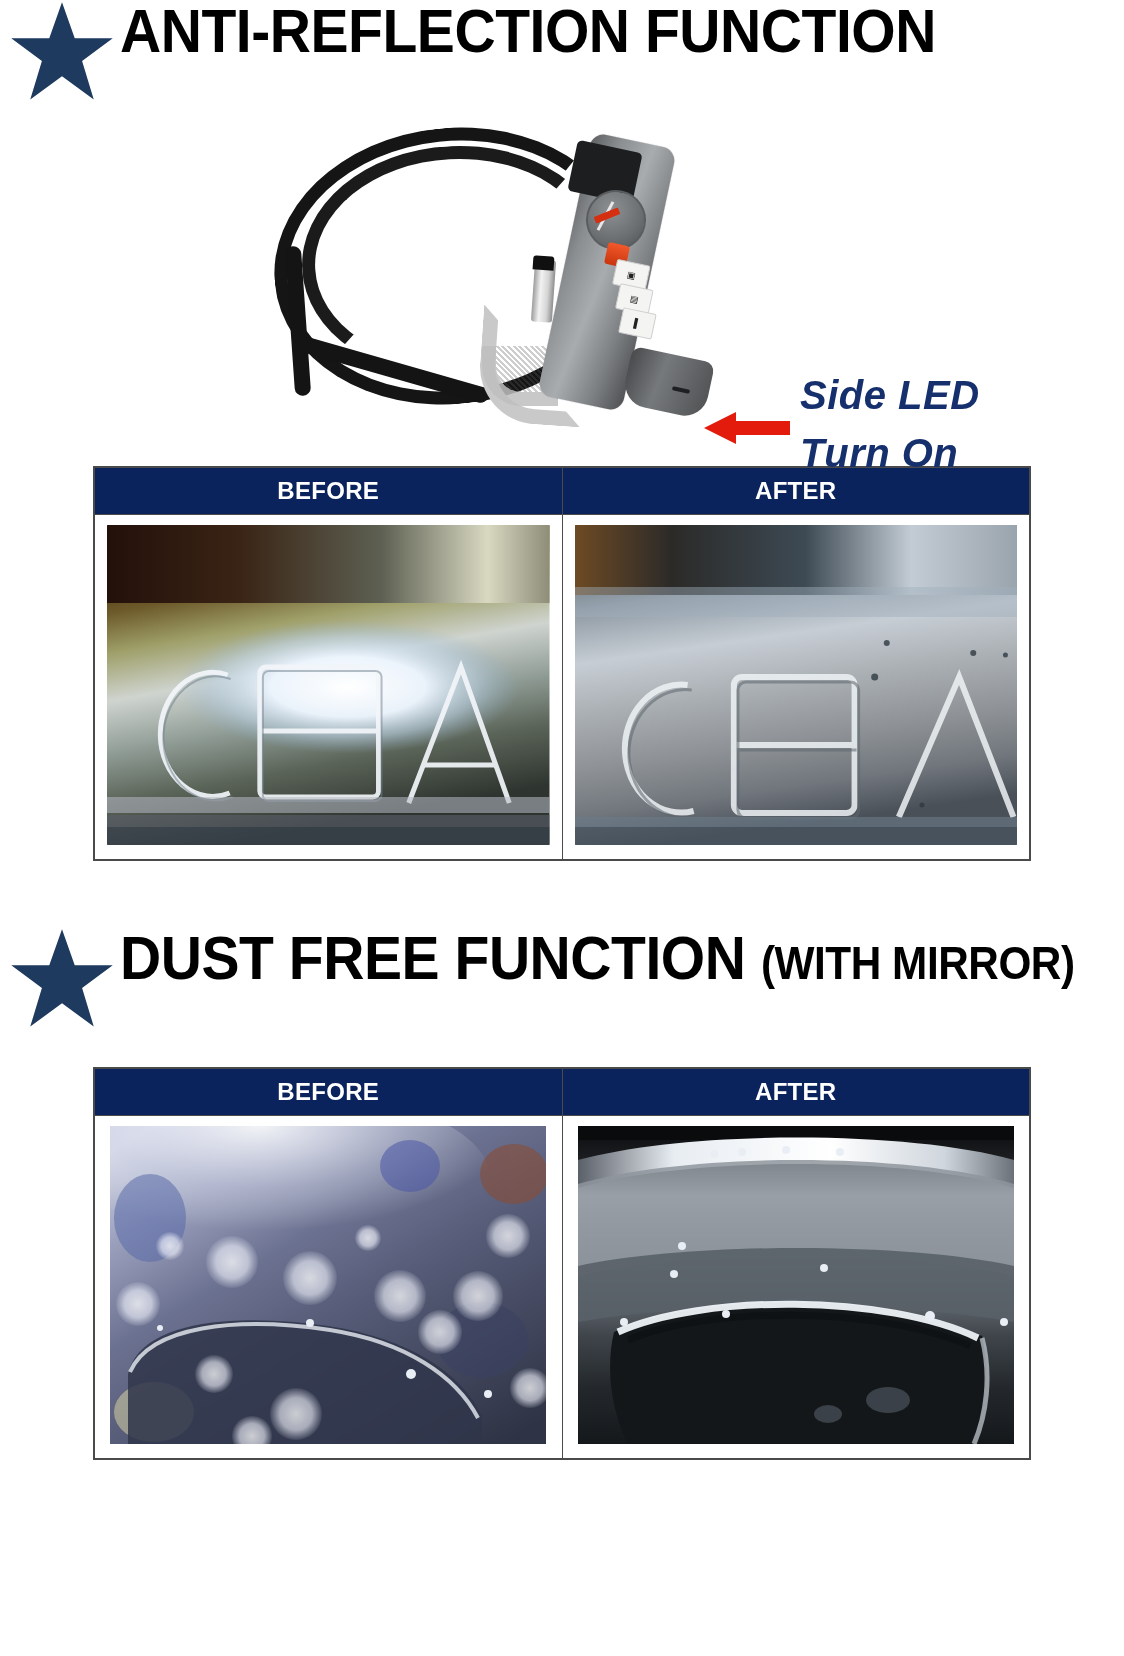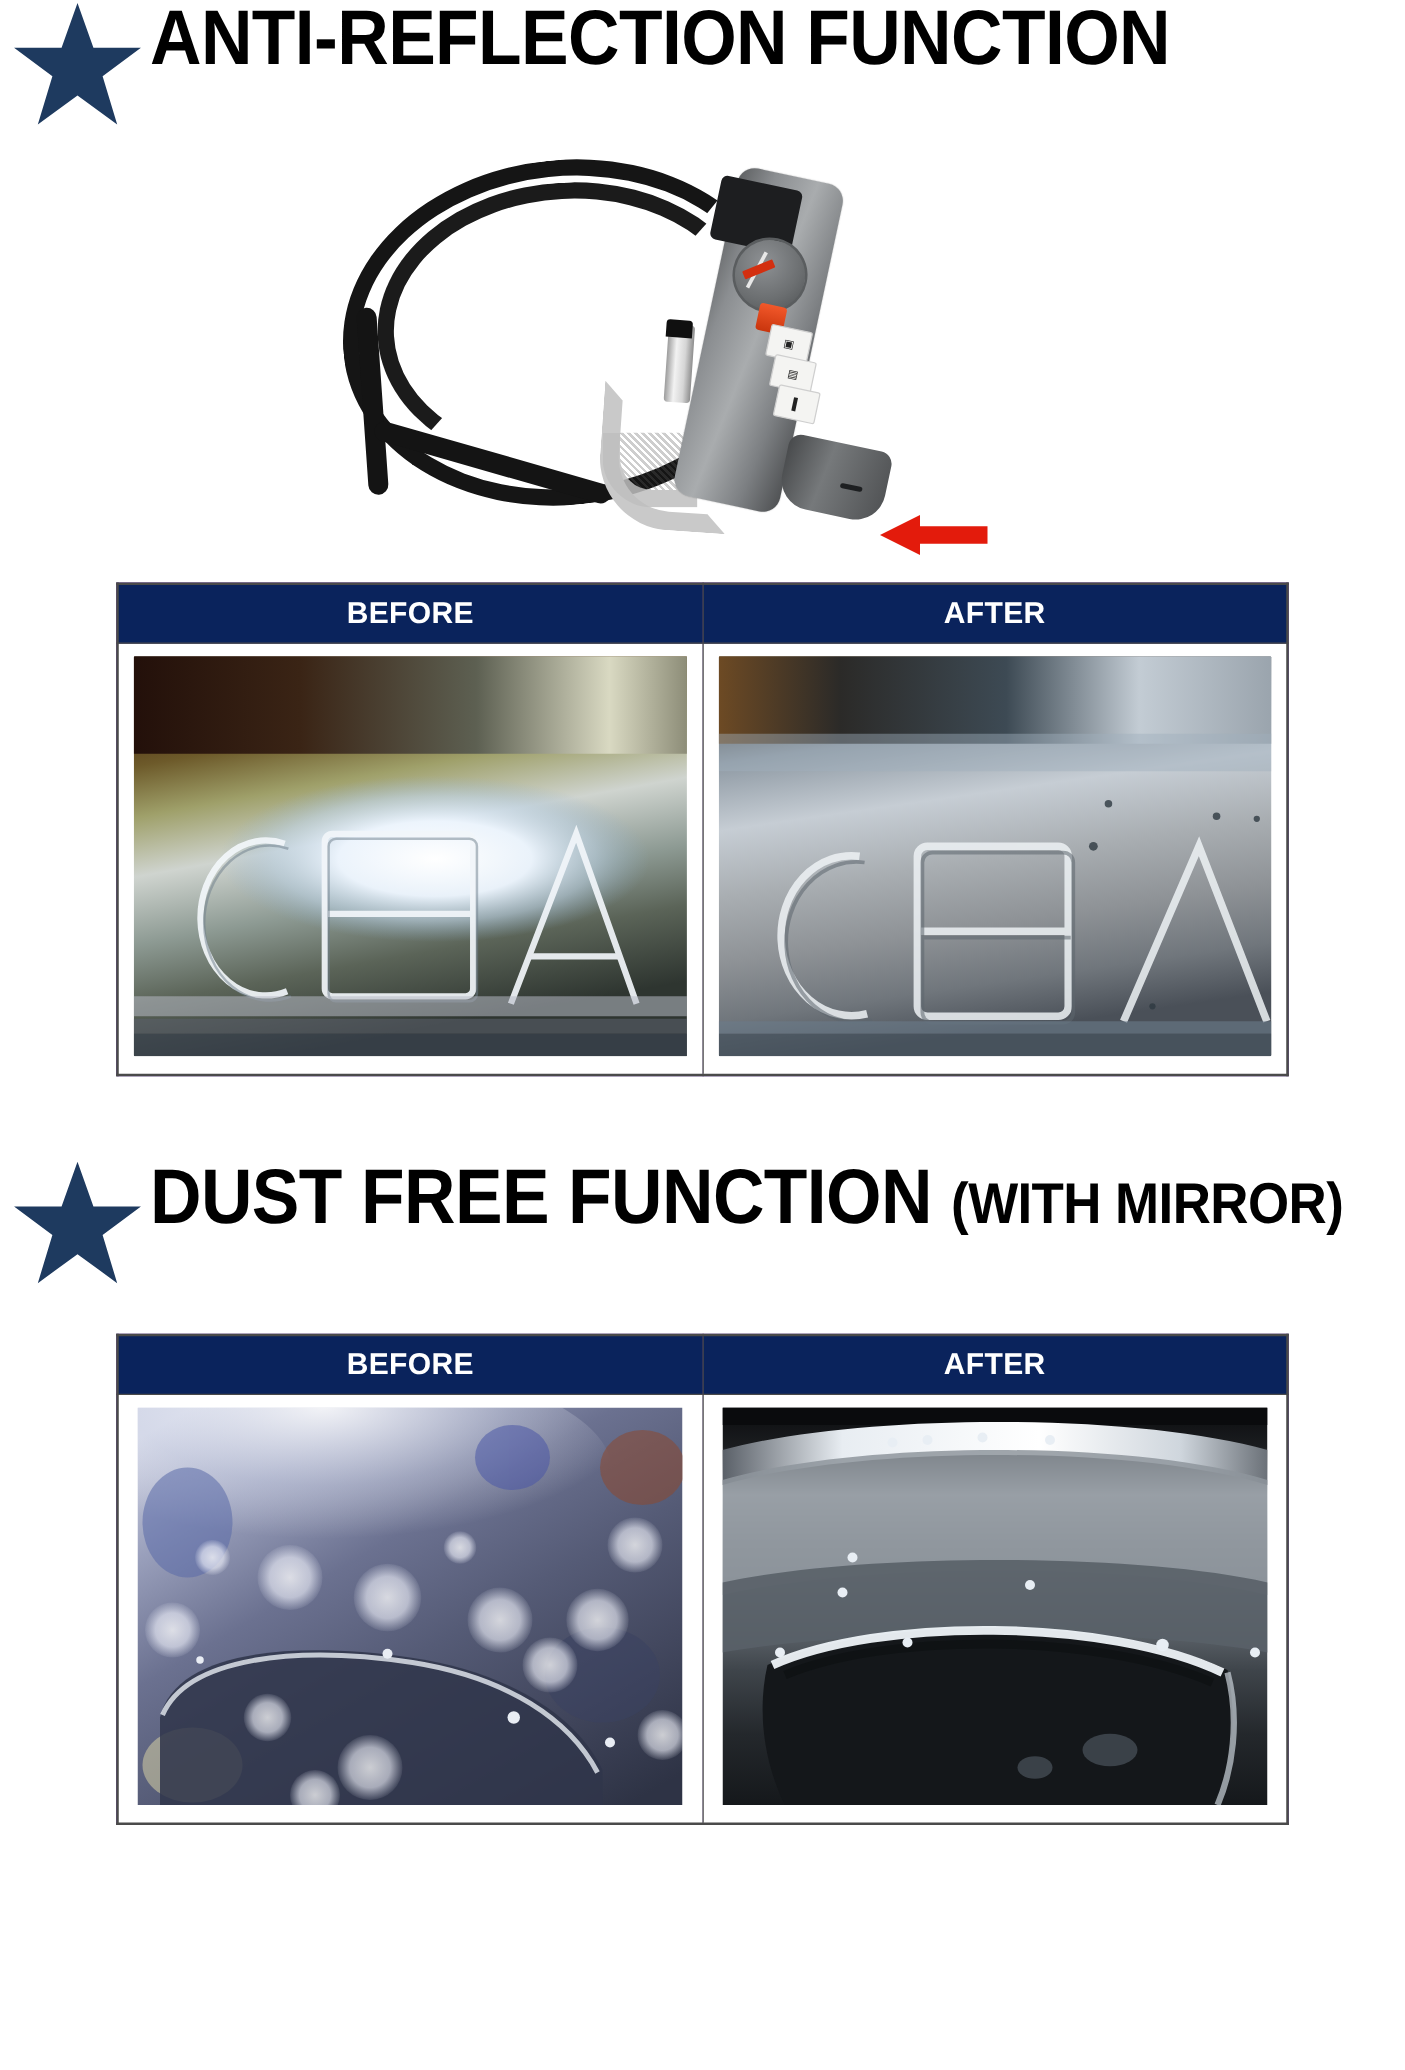--- a/index.html
+++ b/index.html
@@ -281,21 +281,21 @@
     letter-spacing: 0.5px;
   }
 
   
   .compare-table {
     width: 938px;
     margin: 0 auto;
     border: 2px solid #4a4a4a;
     border-collapse: collapse;
     table-layout: fixed;
-    background: #4c1d95;
+    background: #f0abfc;
   }
   .compare-table th {
     background: #0a235c;
     color: #ffffff;
     font-weight: bold;
     font-size: 24px;
     letter-spacing: .3px;
     padding: 9px 0;
     border: 1px solid #4a4a4a;
     text-align: center;
@@ -370,20 +370,24 @@
     <div class="base-slot"></div>
   </div>
 
   <svg class="arrow" width="1124" height="350">
     <g>
       <polygon points="790,330 790,330 790,330" fill="#e31b0c"></polygon>
       <path d="M 790,315 L 736,315 L 736,306 L 704,322 L 736,338 L 736,329 L 790,329 Z" fill="#e31b0c" transform="translate(0,-10)"></path>
     </g>
   </svg>
 
+  <div class="callout">
+    <div>Side LED</div>
+    <div>Turn On</div>
+  </div>
 </div>
 
 <table class="compare-table">
   <thead>
     <tr>
       <th>BEFORE</th>
       <th>AFTER</th>
     </tr>
   </thead>
   <tbody>

